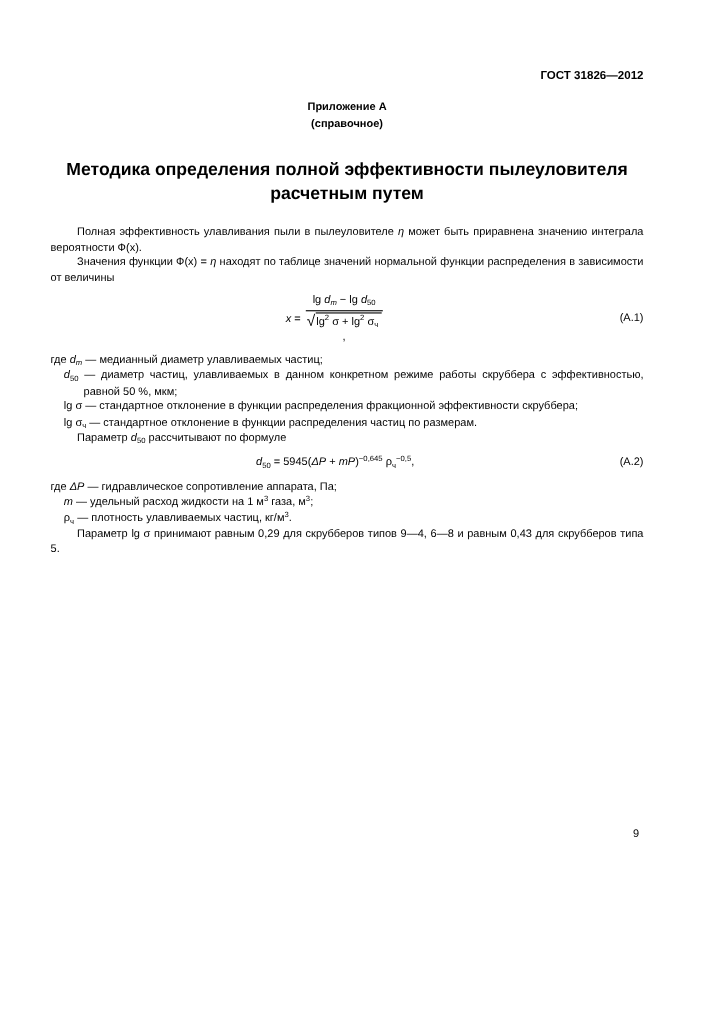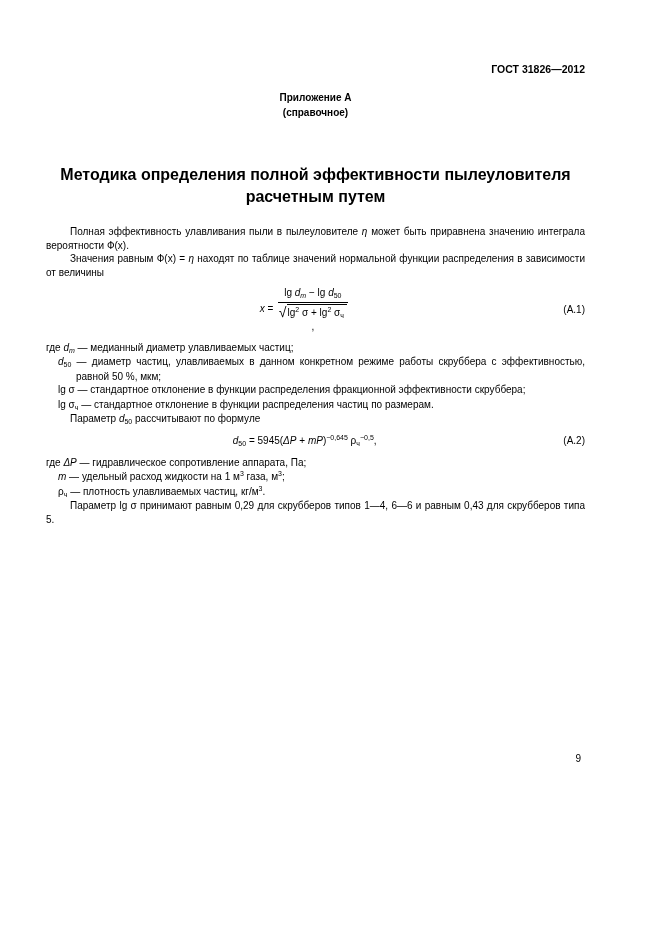--- a/index.html
+++ b/index.html
@@ -5,21 +5,21 @@
   html, body { margin: 0; padding: 0; background: #ffffff; }
   .page {
     width: 661px; height: 839px;
     background: #ffffff; color: #000000;
     font-family: "Liberation Sans", sans-serif;
     font-size: 10px; line-height: 1.35;
     position: relative; box-sizing: border-box;
     padding: 62px 76px 0 46px;
   }
   .doc-header { text-align: right; font-weight: bold; font-size: 10.5px; margin-bottom: 14px; }
-  .appendix { text-align: center; font-weight: bold; font-size: 10px; line-height: 1.5; margin-bottom: 44px; }
+  .appendix { text-align: center; font-weight: bold; font-size: 10px; line-height: 1.5; margin-bottom: 24px; }
   .title { text-align: center; font-weight: bold; font-size: 16px; margin: 0 0 18px 0; }
   p { margin: 0; }
   .para { text-align: justify; text-indent: 24px; }
   .var { font-style: italic; }
   .sb { font-size: 7px; vertical-align: -2px; }
   .sp { font-size: 7px; vertical-align: 4px; }
   .formula-row { display: flex; align-items: center; margin: 7px 0; }
   .formula-center { flex: 1; text-align: center; white-space: nowrap; }
   .formula-label { flex: 0 0 auto; }
   .frac { display: inline-block; vertical-align: middle; text-align: center; margin: 0 2px; }
@@ -42,21 +42,21 @@
 
   <div class="appendix">
     <div>Приложение А</div>
     <div>(справочное)</div>
   </div>
 
   <h1 class="title">Методика определения полной эффективности пылеуловителя расчетным путем</h1>
 
   <p class="para"><span>Полная эффективность улавливания пыли в пылеуловителе </span><span class="var">η</span><span> может быть приравнена значению интеграла вероятности </span><span>Ф(x).</span></p>
 
-  <p class="para"><span>Значения равным </span><span>Ф(x)</span><span> = </span><span class="var">η</span><span> находят по таблице значений нормальной функции распределения в зависимости от величины</span></p>
+  <p class="para"><span>Значения функции </span><span>Ф(x)</span><span> = </span><span class="var">η</span><span> находят по таблице значений нормальной функции распределения в зависимости от величины</span></p>
 
   <div class="formula-row">
     <div class="formula-center">
       <span class="var">x</span><span> = </span><span class="frac"><span class="frac-num"><span>lg </span><span class="var">d</span><span class="sb var">m</span><span> − </span><span>lg </span><span class="var">d</span><span class="sb">50</span></span><span class="frac-den"><span class="sqrt-sign">√</span><span class="radicand"><span>lg</span><span class="sp">2</span><span> σ</span><span> + </span><span>lg</span><span class="sp">2</span><span> σ</span><span class="sb">ч</span></span></span><span>,</span>
     </span></div>
     <span class="formula-label">(А.1)</span>
   </div>
 
   <p class="where-first"><span>где </span><span class="var">d</span><span class="sb var">m</span><span> — </span><span>медианный диаметр улавливаемых частиц;</span></p>
 
@@ -75,18 +75,18 @@
     <span class="formula-label">(А.2)</span>
   </div>
 
   <p class="where-first"><span>где </span><span class="var">ΔP</span><span> — </span><span>гидравлическое сопротивление аппарата, Па;</span></p>
 
   <p class="where-item"><span class="var">m</span><span> — </span><span>удельный расход жидкости на 1 м</span><span class="sp">3</span><span> газа, м</span><span class="sp">3</span><span>;</span></p>
 
 
   <p class="where-item"><span>ρ</span><span class="sb">ч</span><span> — </span><span>плотность улавливаемых частиц, кг/м</span><span class="sp">3</span><span>.</span></p>
 
-  <p class="para">Параметр lg σ принимают равным 0,29 для скрубберов типов 1—4, 6—6 и равным 0,43 для скрубберов типа 5.</p>
+  <p class="para">Параметр lg σ принимают равным 0,29 для скрубберов типов 9—4, 6—8 и равным 0,43 для скрубберов типа 5.</p>
 
 
   <div class="page-number">9</div>
 
 </div>
 
 </body></html>

